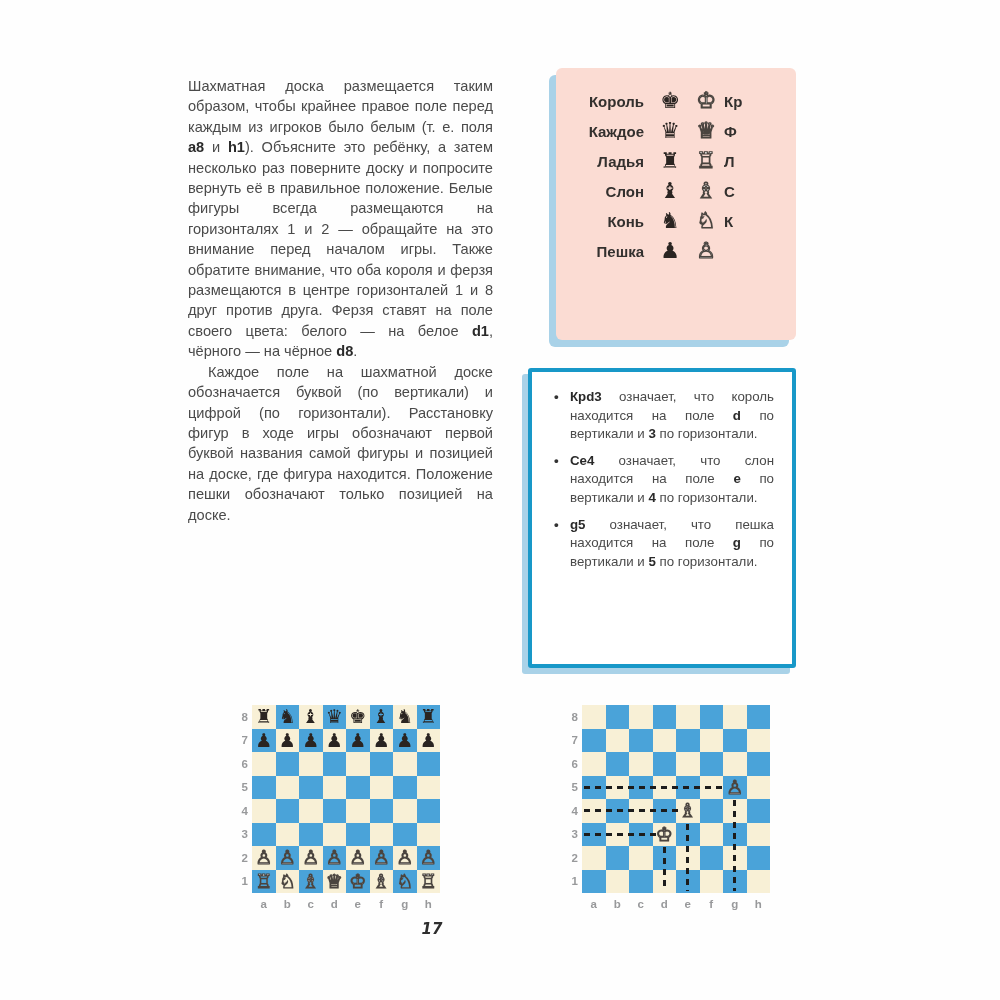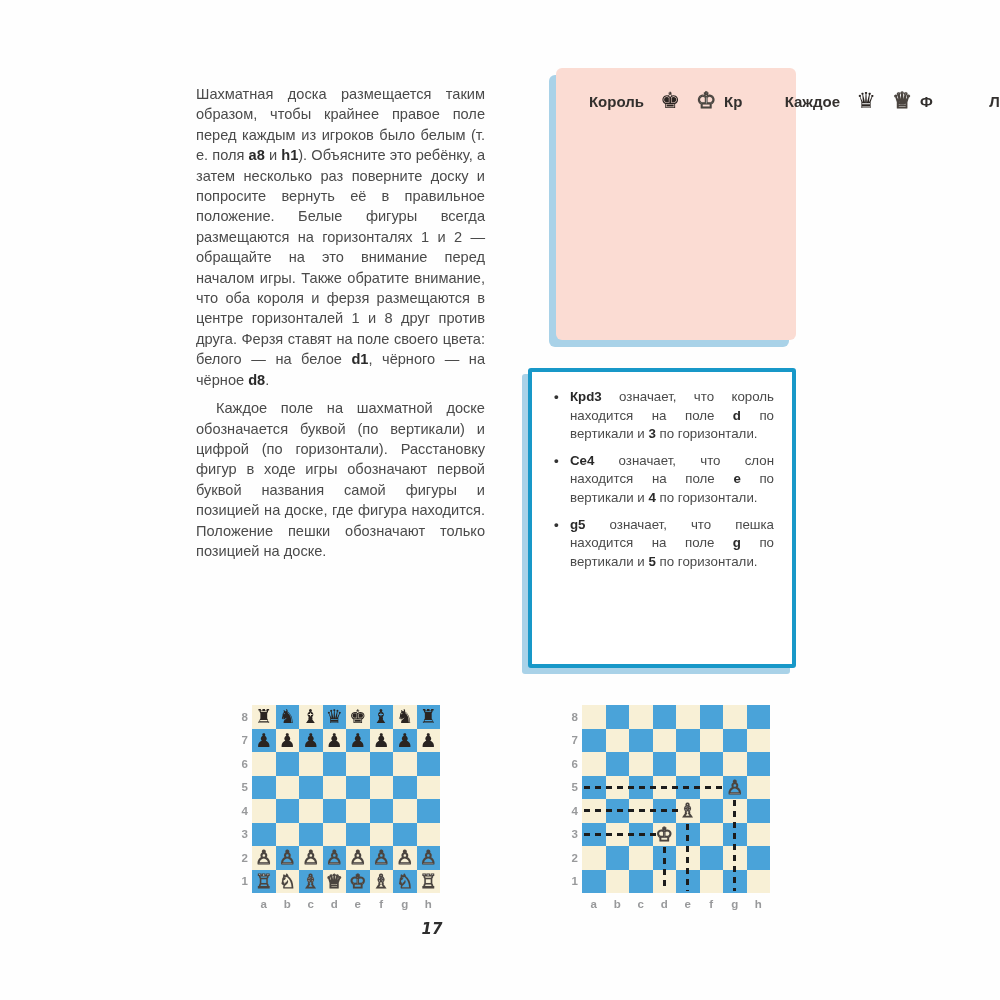--- a/index.html
+++ b/index.html
@@ -7,36 +7,36 @@
     position:relative;width:1000px;height:1000px;background:#fefefe;
     font-family:"Liberation Sans", sans-serif;color:#474747;overflow:hidden;
   }
   
   .article{position:absolute;left:188px;top:76px;width:305px;}
   .article h1{
     margin:0 0 16px 0;font-family:"DejaVu Sans", sans-serif;
     font-size:20px;font-weight:800;letter-spacing:1px;color:#1d1d1d;
   }
   .article p{
-    margin:8px;font-size:14.6px;line-height:20.4px;text-align:justify;color:#4a4a4a;
+    margin:0;font-size:14.6px;line-height:20.4px;text-align:justify;color:#4a4a4a;
   }
   .article p.indent{text-indent:20px;}
   .article p b, .rich b{font-weight:700;color:#2a2a2a;}
   
   .legend{
     position:absolute;left:556px;top:68px;width:240px;height:272px;
     background:#fbdcd3;border-radius:6px;box-shadow:-7px 7px 0 0 #a9d2e8;
     box-sizing:border-box;padding:20px 10px 12px 10px;
   }
   .legend .title{
     text-align:center;font-family:"DejaVu Sans", sans-serif;font-weight:800;
     font-size:15.5px;line-height:1.35;letter-spacing:.6px;color:#2b2320;
     white-space:pre-line;margin-bottom:12px;
   }
-  .legend-rows{display:flex;flex-direction:row;gap:4px;}
+  .legend-rows{display:flex;flex-direction:column;gap:4px;}
   .legend-row{
     display:grid;grid-template-columns:86px 36px 36px 34px;align-items:center;
     height:26px;
   }
   .legend-row .nm{text-align:right;padding-right:8px;font-weight:700;font-size:15px;color:#33302e;}
   .legend-row .ab{font-weight:700;font-size:15px;color:#33302e;}
   .glyph{font-family:"DejaVu Sans", sans-serif;font-size:22px;line-height:1;text-align:center;}
   .bp{color:#2a2421;}
   .wp{color:#ffffff;-webkit-text-stroke:1.1px #4a443f;text-shadow:0 0 1px #6b6257;}
   

